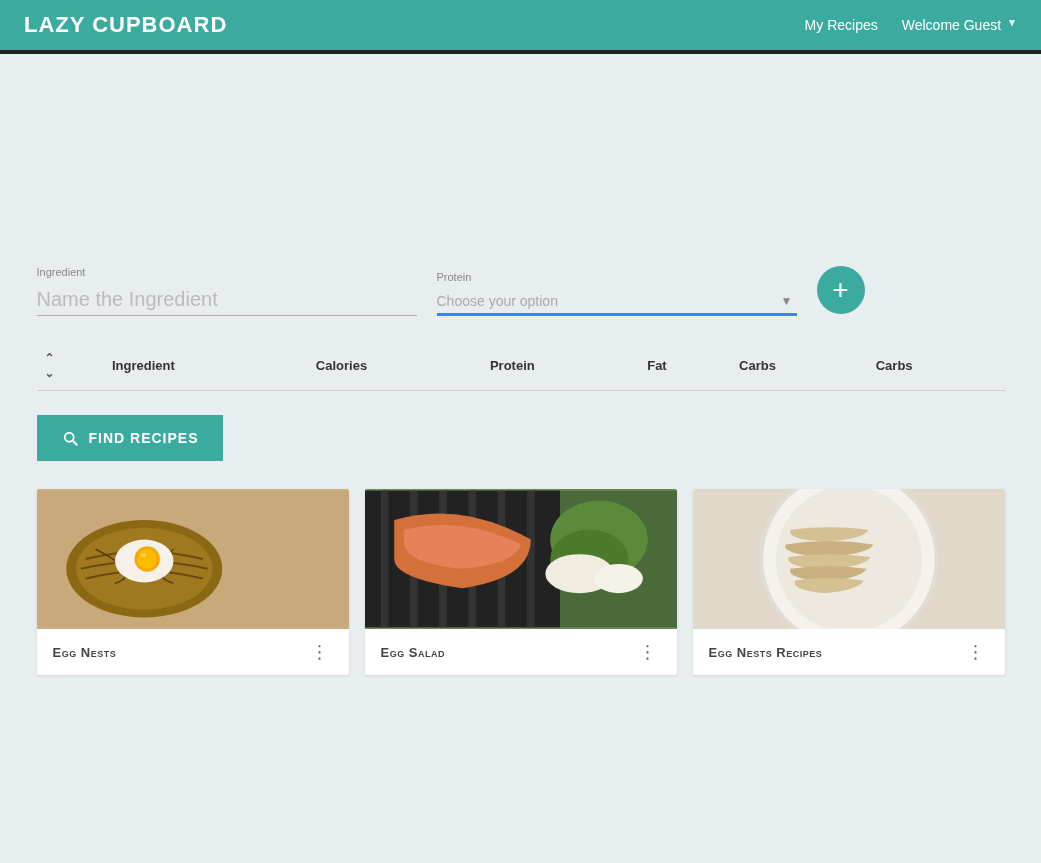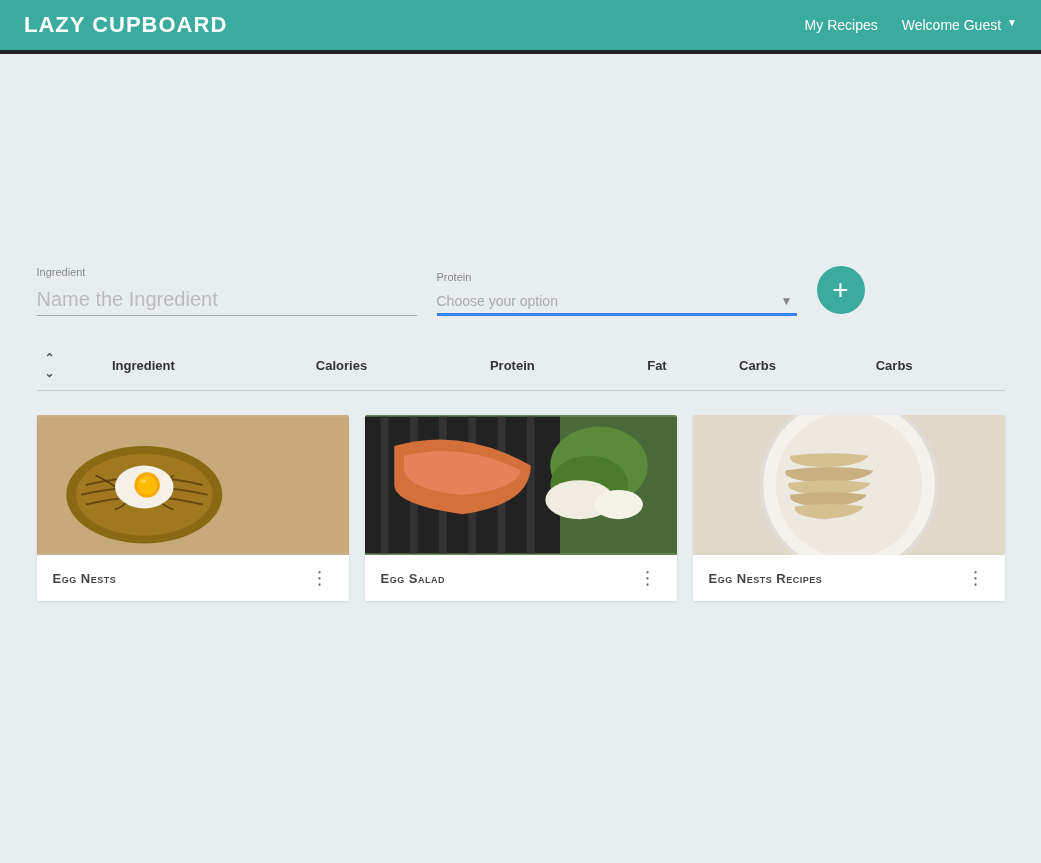--- a/index.html
+++ b/index.html
@@ -324,20 +324,26 @@
         <th>Protein</th>
         <th>Fat</th>
         <th>Carbs</th>
         <th>Carbs</th>
       </tr>
     </thead>
     <tbody>
     </tbody>
   </table>
 
+  <button class="find-recipes-btn">
+    <svg class="search-icon-svg" viewBox="0 0 24 24" xmlns="http://www.w3.org/2000/svg">
+      <path d="M21 21l-4.35-4.35M17 11A6 6 0 1 1 5 11a6 6 0 0 1 12 0z" stroke="white" stroke-width="2.5" fill="none" stroke-linecap="round"></path>
+    </svg>
+    <span>Find Recipes</span>
+  </button>
 
   <div class="recipe-cards">
 
     <div class="recipe-card">
       <div class="egg-nests-img">
         <svg width="100%" height="140" viewBox="0 0 320 140" xmlns="http://www.w3.org/2000/svg">
 
           <rect width="320" height="140" fill="#c8aa7a"></rect>
 
           <ellipse cx="110" cy="80" rx="80" ry="50" fill="#8B6914"></ellipse>

